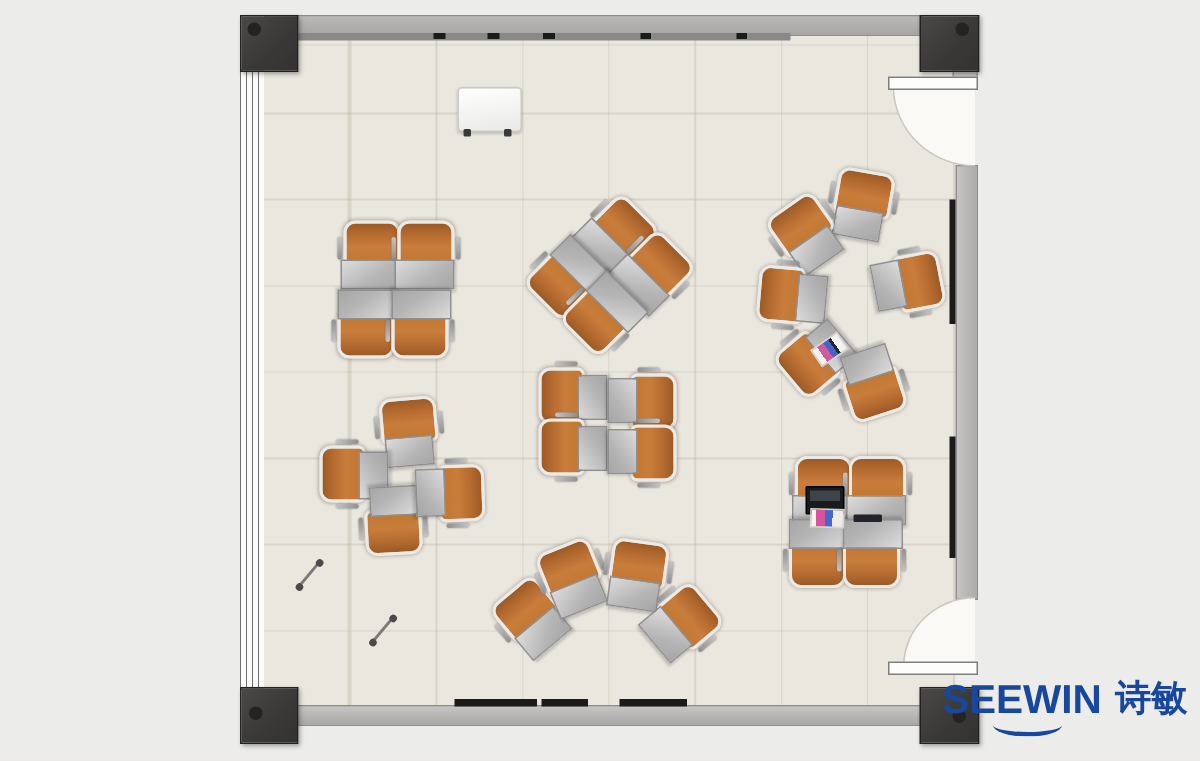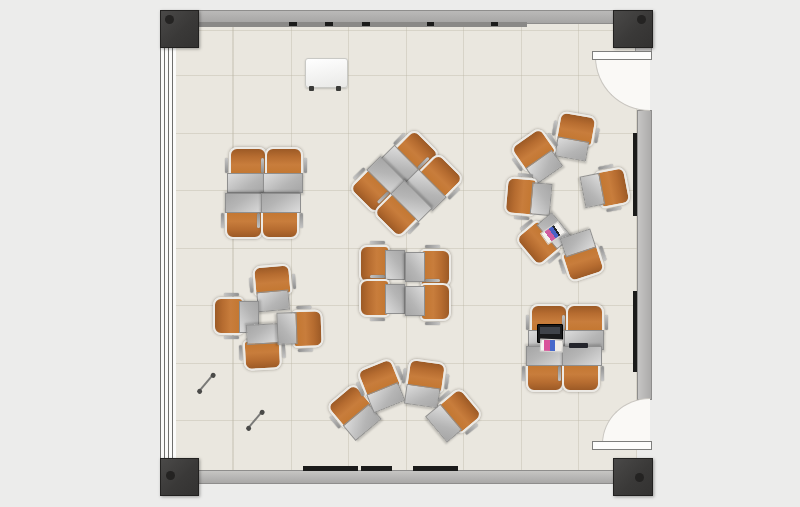--- a/index.html
+++ b/index.html
@@ -248,14 +248,18 @@
       <div class="obj baton" style="left: 195px; top: 382px; width: 22px; height: 2px; transform: rotate(-50deg);"></div>
       <div class="obj baton" style="left: 244px; top: 419px; width: 22px; height: 2px; transform: rotate(-50deg);"></div>
     </div>
   <div id="columns-layer">
       <div class="column col-tl" style="left: 160px; top: 10px; width: 37px; height: 36px;"></div>
       <div class="column col-tr" style="left: 613px; top: 10px; width: 38px; height: 36px;"></div>
       <div class="column col-bl" style="left: 160px; top: 458px; width: 37px; height: 36px;"></div>
       <div class="column col-br" style="left: 613px; top: 458px; width: 38px; height: 36px;"></div>
     </div>
 
+  <div class="logo">
+    <span class="logo-en">SEEWIN</span><span class="logo-zh">诗敏</span>
+    <span class="logo-swoosh"></span>
+  </div>
 
 </div>
 
 </body></html>

